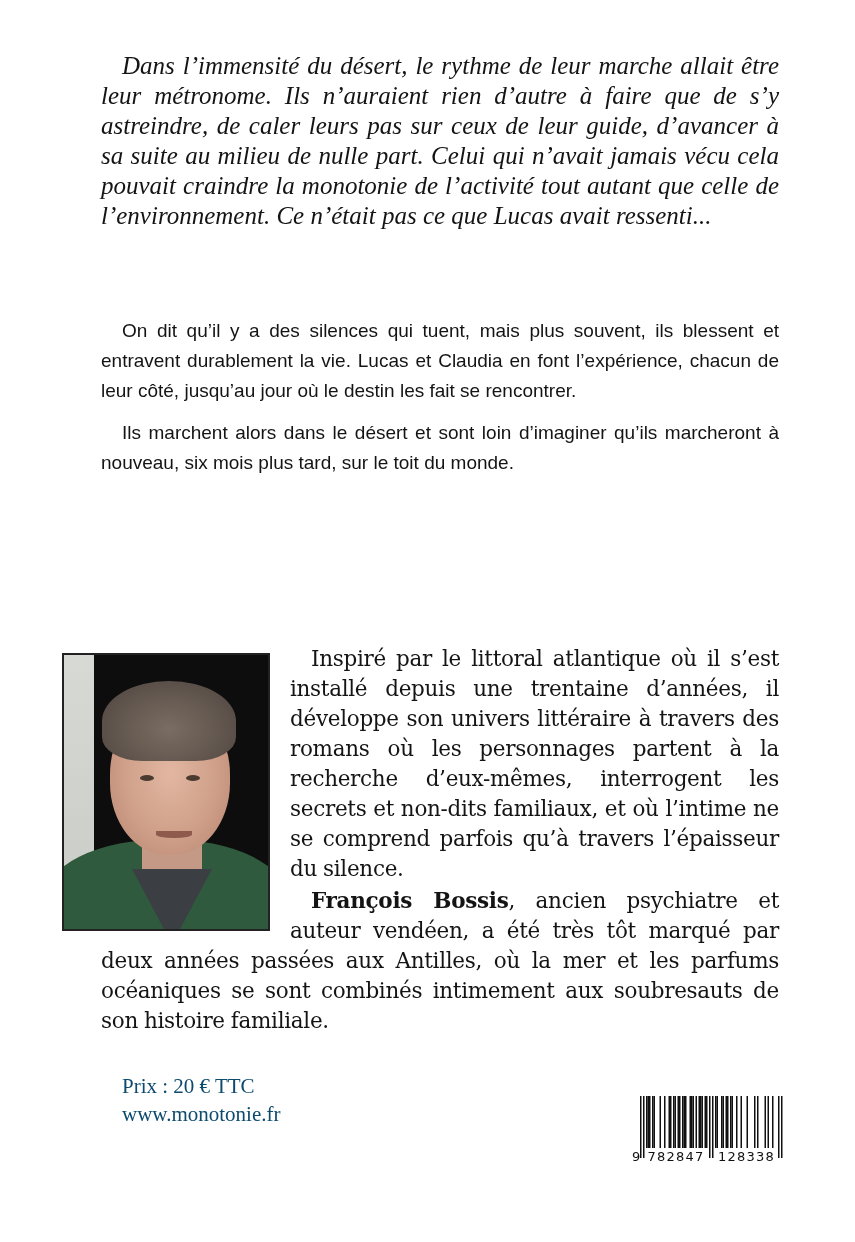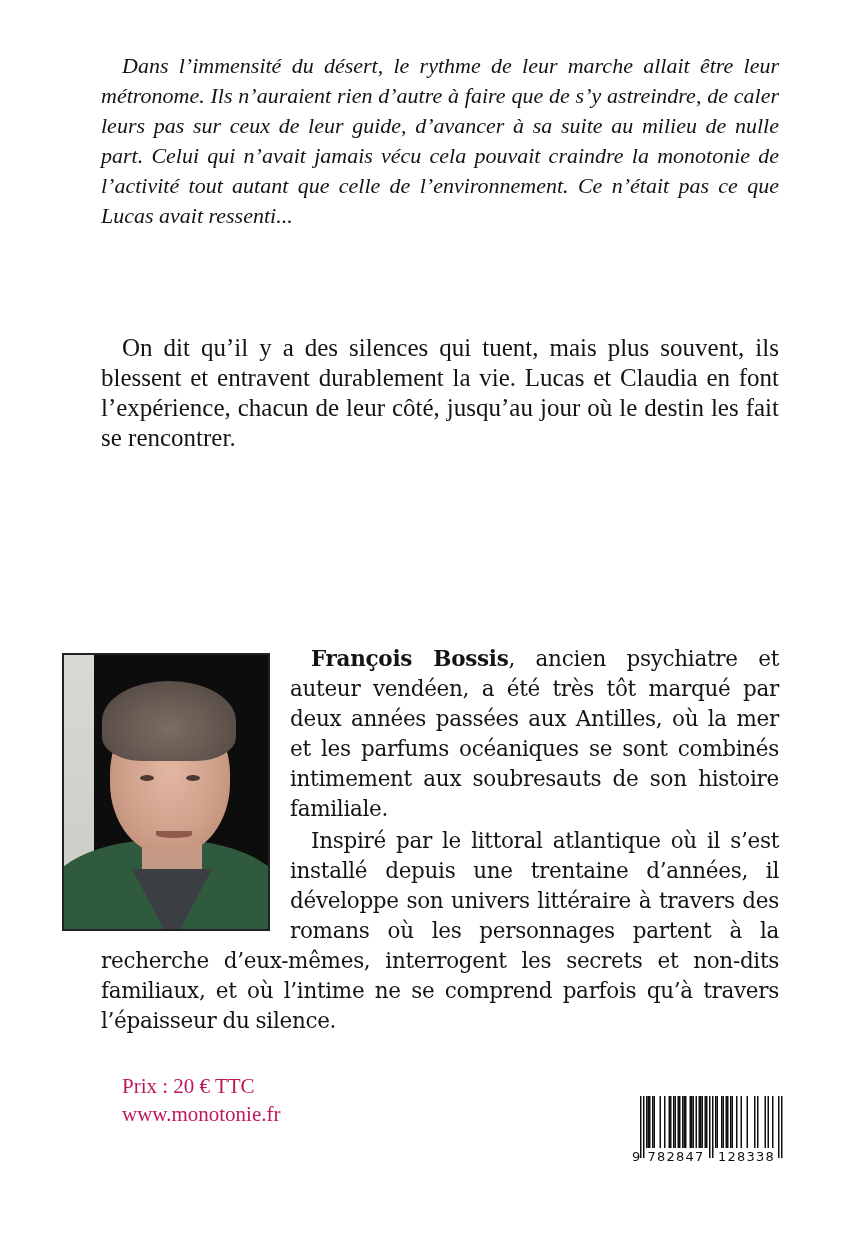--- a/index.html
+++ b/index.html
@@ -2,73 +2,74 @@
 <html><head>
 <meta charset="utf-8">
 <style>
   html, body { margin:0; padding:0; background:#ffffff; }
   body { width:855px; height:1242px; position:relative; overflow:hidden;
          font-family:"DejaVu Serif", "Liberation Serif", serif; color:#141414; }
   .page { position:absolute; left:0; top:0; width:855px; height:1242px; background:#fff; }
   .block { position:absolute; left:101px; width:678px; font-size:21px; line-height:30px;
            text-align:justify; letter-spacing:-0.35px; word-spacing:-0.5px; }
   .block p { margin:0; text-indent:21px; }
-  .excerpt { top:51px; font-style:italic; font-family:"Liberation Serif", serif; font-size:22px; letter-spacing:0; word-spacing:0; }
-  .summary { top:333px; font-family:Liberation Serif, serif; font-size:25px; letter-spacing:0; word-spacing:0; }
+  .excerpt { top:51px; font-style:italic; font-family:"Liberation Serif", serif; font-size:25px; letter-spacing:0; word-spacing:0; }
+  .summary { top:316px; font-family:Liberation Sans, sans-serif; font-size:19px; letter-spacing:0; word-spacing:0; }
   .summary p + p { margin-top:12px; }
   .bio { top:644px; font-size:21.5px; letter-spacing:-0.3px; }
   .bio p + p { margin-top:2px; }
   .bio .author { font-weight:bold; }
   .photo { float:left; width:208px; height:278px; margin:9px 20px 0 -39px; border:2px solid #222;
            box-sizing:border-box; position:relative; overflow:hidden;
            background:#0d0d0d; }
   .photo .wall { position:absolute; left:0; top:0; width:30px; height:100%; background:linear-gradient(#d7d9d4,#c9ccc6); }
   .photo .sweater { position:absolute; left:-20px; right:-20px; bottom:-30px; height:120px;
            background:#2f5a3d; border-radius:60% 60% 0 0; }
   .photo .collar { position:absolute; left:68px; width:80px; bottom:0; height:60px; background:#3b3f44;
            clip-path:polygon(0 0,100% 0,60% 100%,40% 100%); }
   .photo .neck { position:absolute; left:78px; width:60px; bottom:50px; height:50px; background:#c49a86; }
   .photo .face { position:absolute; left:46px; top:50px; width:120px; height:150px; border-radius:46% 46% 48% 48%;
            background:radial-gradient(ellipse at 50% 45%, #e2b7a2 0%, #cf9f89 55%, #b58470 100%); }
   .photo .hair { position:absolute; left:38px; top:26px; width:134px; height:80px; border-radius:50% 50% 30% 30%;
            background:radial-gradient(ellipse at 50% 60%, #7a6d62 0%, #5b5049 70%, #463d37 100%); }
   .photo .eye { position:absolute; top:120px; width:14px; height:6px; border-radius:50%; background:#4a3a30; }
   .photo .eye.l { left:76px; } .photo .eye.r { left:122px; }
   .photo .mouth { position:absolute; left:92px; top:176px; width:36px; height:7px; border-radius:0 0 50% 50%; background:#8e5a4c; }
-  .footer { position:absolute; left:122px; top:1072px; font-family:"Liberation Serif", serif; font-size:21px; line-height:28px; color:#be185d; }
+  .footer { position:absolute; left:122px; top:1072px; font-family:"Liberation Serif", serif; font-size:21px; line-height:28px; color:#0c4a6e; }
   .footer div { white-space:nowrap; }
   .barcode { position:absolute; left:628px; top:1094px; width:160px; height:70px; }
 </style>
 </head>
 <body>
 
 <div class="page">
 
   <div class="block excerpt">
     <p>Dans l’immensité du désert, le rythme de leur marche allait être leur métronome. Ils n’auraient rien d’autre à faire que de s’y astreindre, de caler leurs pas sur ceux de leur guide, d’avancer à sa suite au milieu de nulle part. Celui qui n’avait jamais vécu cela pouvait craindre la monotonie de l’activité tout autant que celle de l’environnement. Ce n’était pas ce que Lucas avait ressenti...</p>
   </div>
 
   <div class="block summary">
     <p>On dit qu’il y a des silences qui tuent, mais plus souvent, ils blessent et entravent durablement la vie. Lucas et Claudia en font l’expérience, chacun de leur côté, jusqu’au jour où le destin les fait se rencontrer.</p>
+    <p>Ils marchent alors dans le désert et sont loin d’imaginer qu’ils marcheront à nouveau, six mois plus tard, sur le toit du monde.</p>
   </div>
 
   <div class="block bio">
     <div class="photo" title="Portrait de François Bossis">
       <div class="wall"></div>
       <div class="sweater"></div>
       <div class="neck"></div>
       <div class="collar"></div>
       <div class="face"></div>
       <div class="hair"></div>
       <div class="eye l"></div>
       <div class="eye r"></div>
       <div class="mouth"></div>
     </div>
+    <p>Inspiré par le littoral atlantique où il s’est installé depuis une trentaine d’années, il développe son univers littéraire à travers des romans où les personnages partent à la recherche d’eux-mêmes, interrogent les secrets et non-dits familiaux, et où l’intime ne se comprend parfois qu’à travers l’épaisseur du silence.</p>
     <p><span class="author">François Bossis</span><span>, ancien psychiatre et auteur vendéen, a été très tôt marqué par deux années passées aux Antilles, où la mer et les parfums océaniques se sont combinés intimement aux soubresauts de son histoire familiale.</span></p>
-    <p>Inspiré par le littoral atlantique où il s’est installé depuis une trentaine d’années, il développe son univers littéraire à travers des romans où les personnages partent à la recherche d’eux-mêmes, interrogent les secrets et non-dits familiaux, et où l’intime ne se comprend parfois qu’à travers l’épaisseur du silence.</p>
   </div>
 
   <div class="footer">
     <div>Prix : 20 € TTC</div>
     <div>www.monotonie.fr</div>
   </div>
 
   <svg class="barcode" id="barcode" viewBox="0 0 160 70" xmlns="http://www.w3.org/2000/svg">
       <rect x="12" y="2" width="1.5" height="62" fill="#111"></rect>
       <rect x="15" y="2" width="1.5" height="62" fill="#111"></rect>

